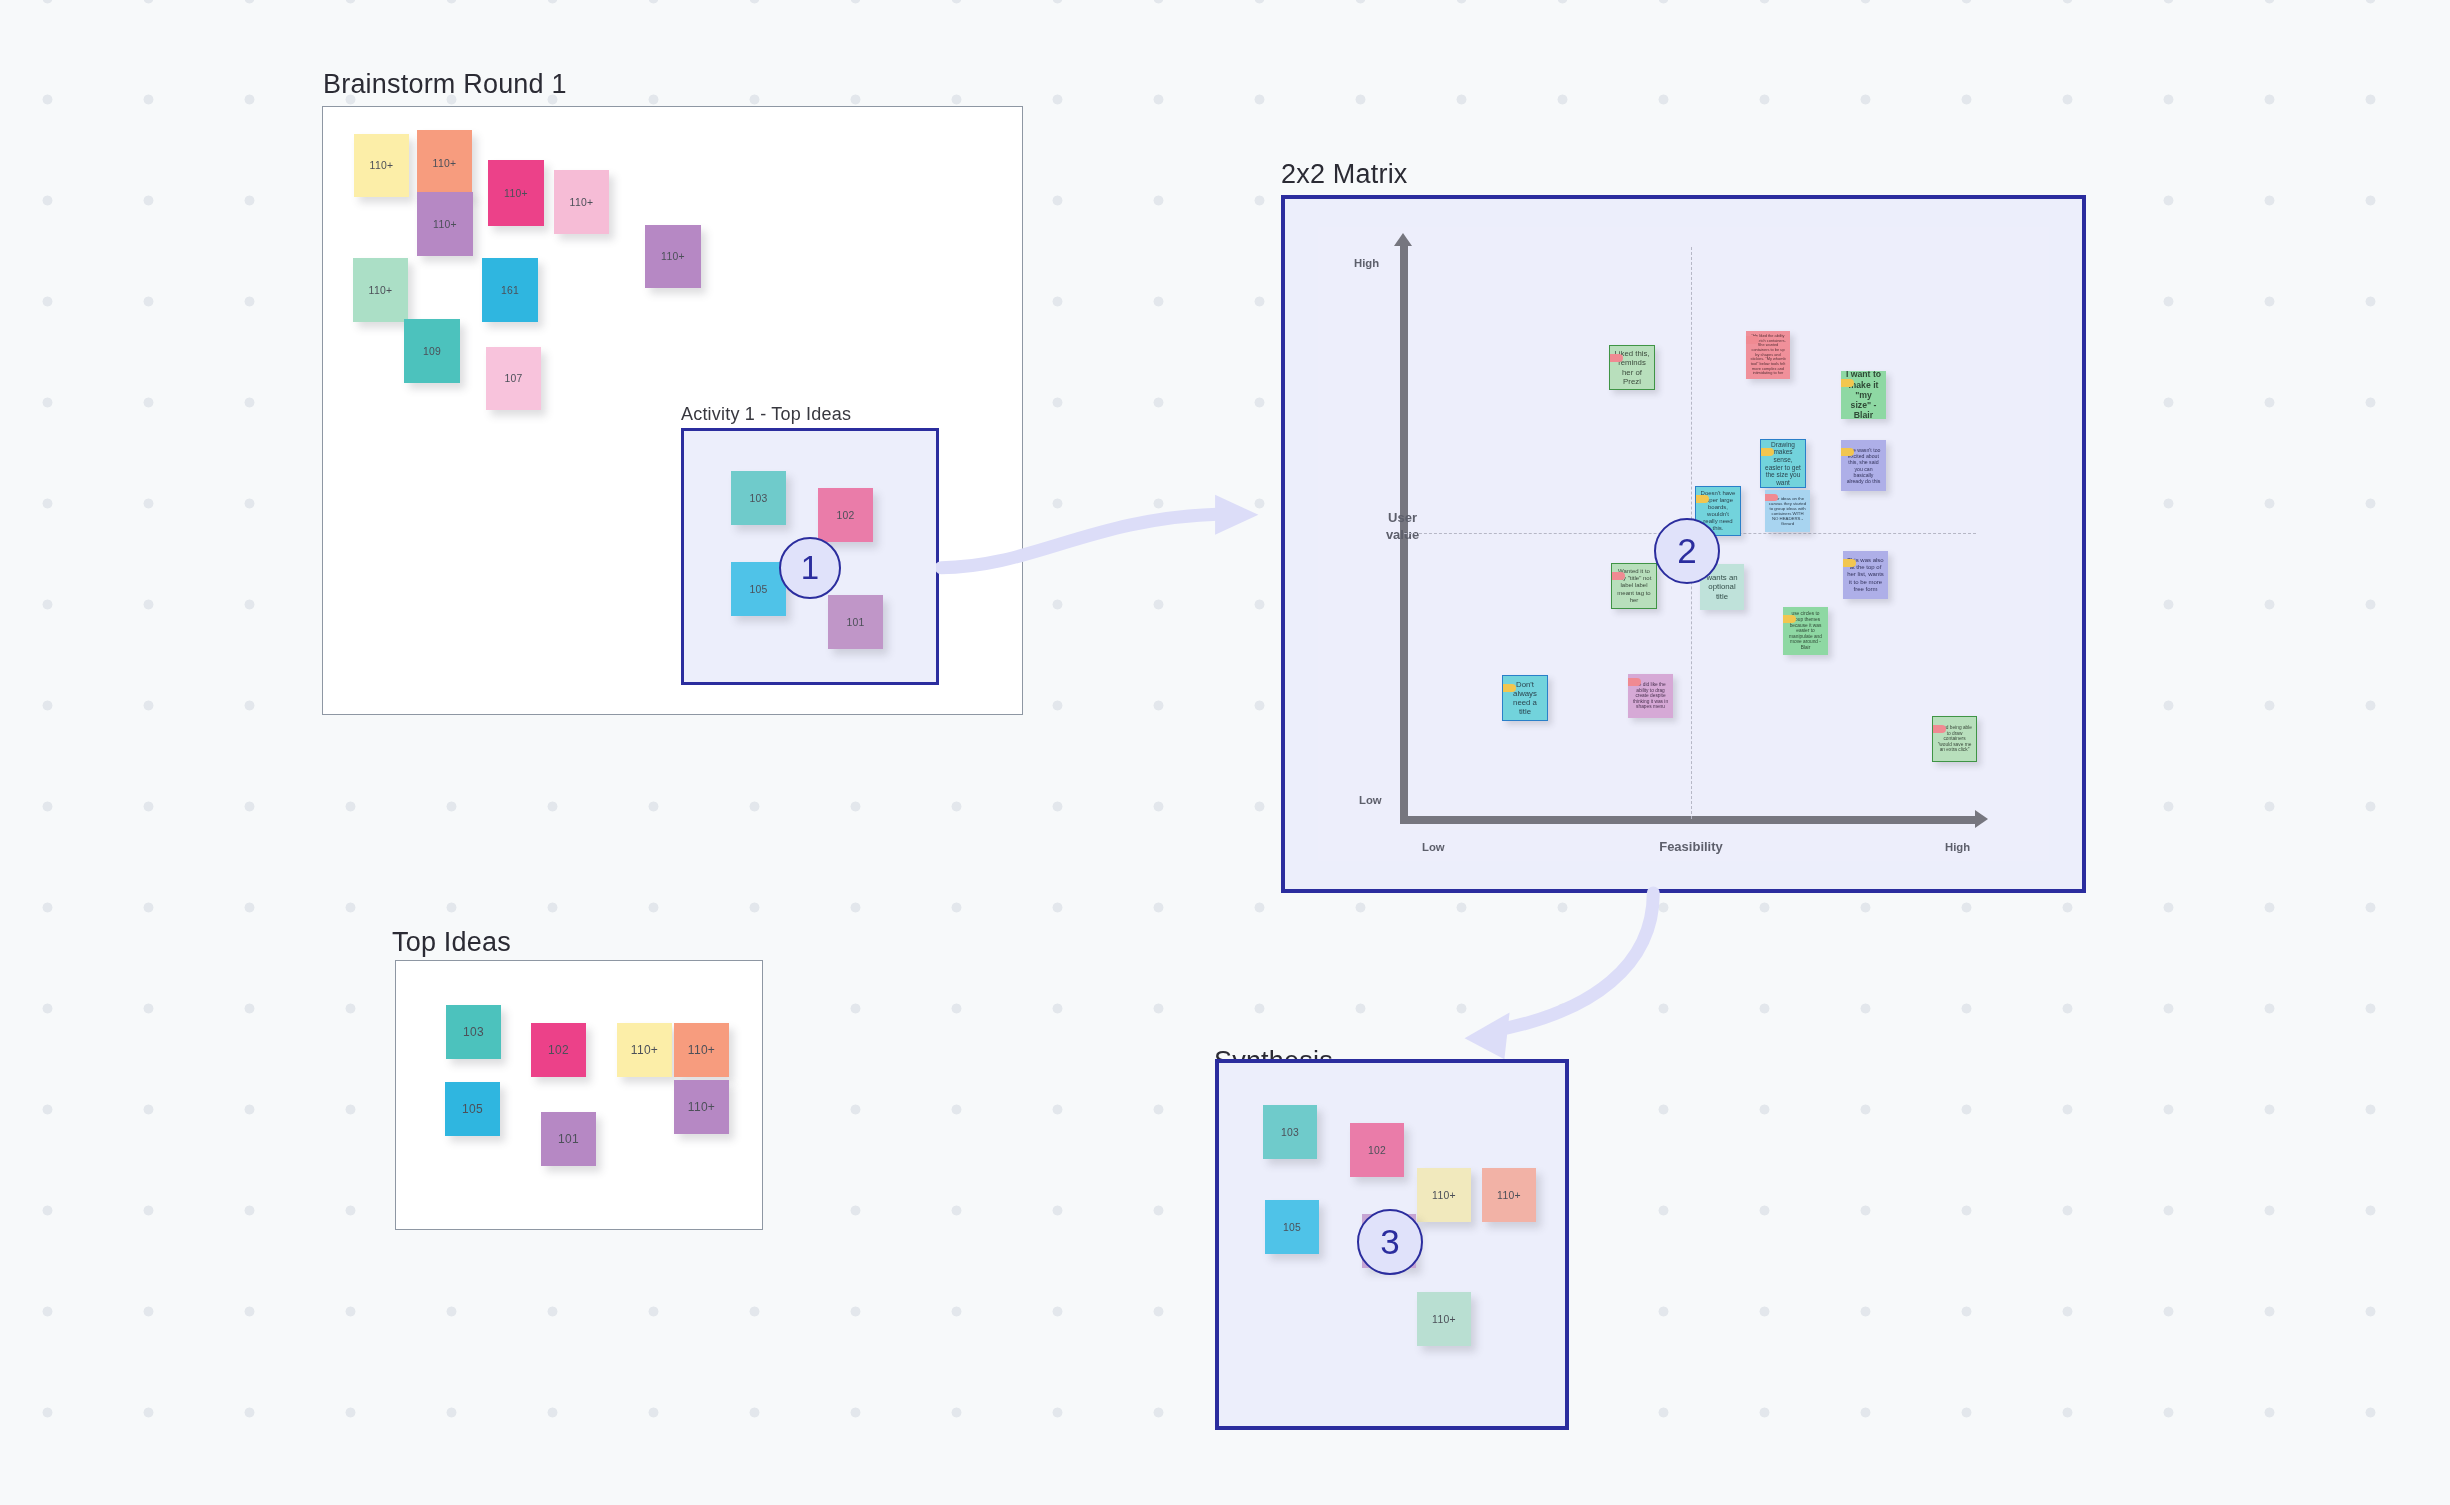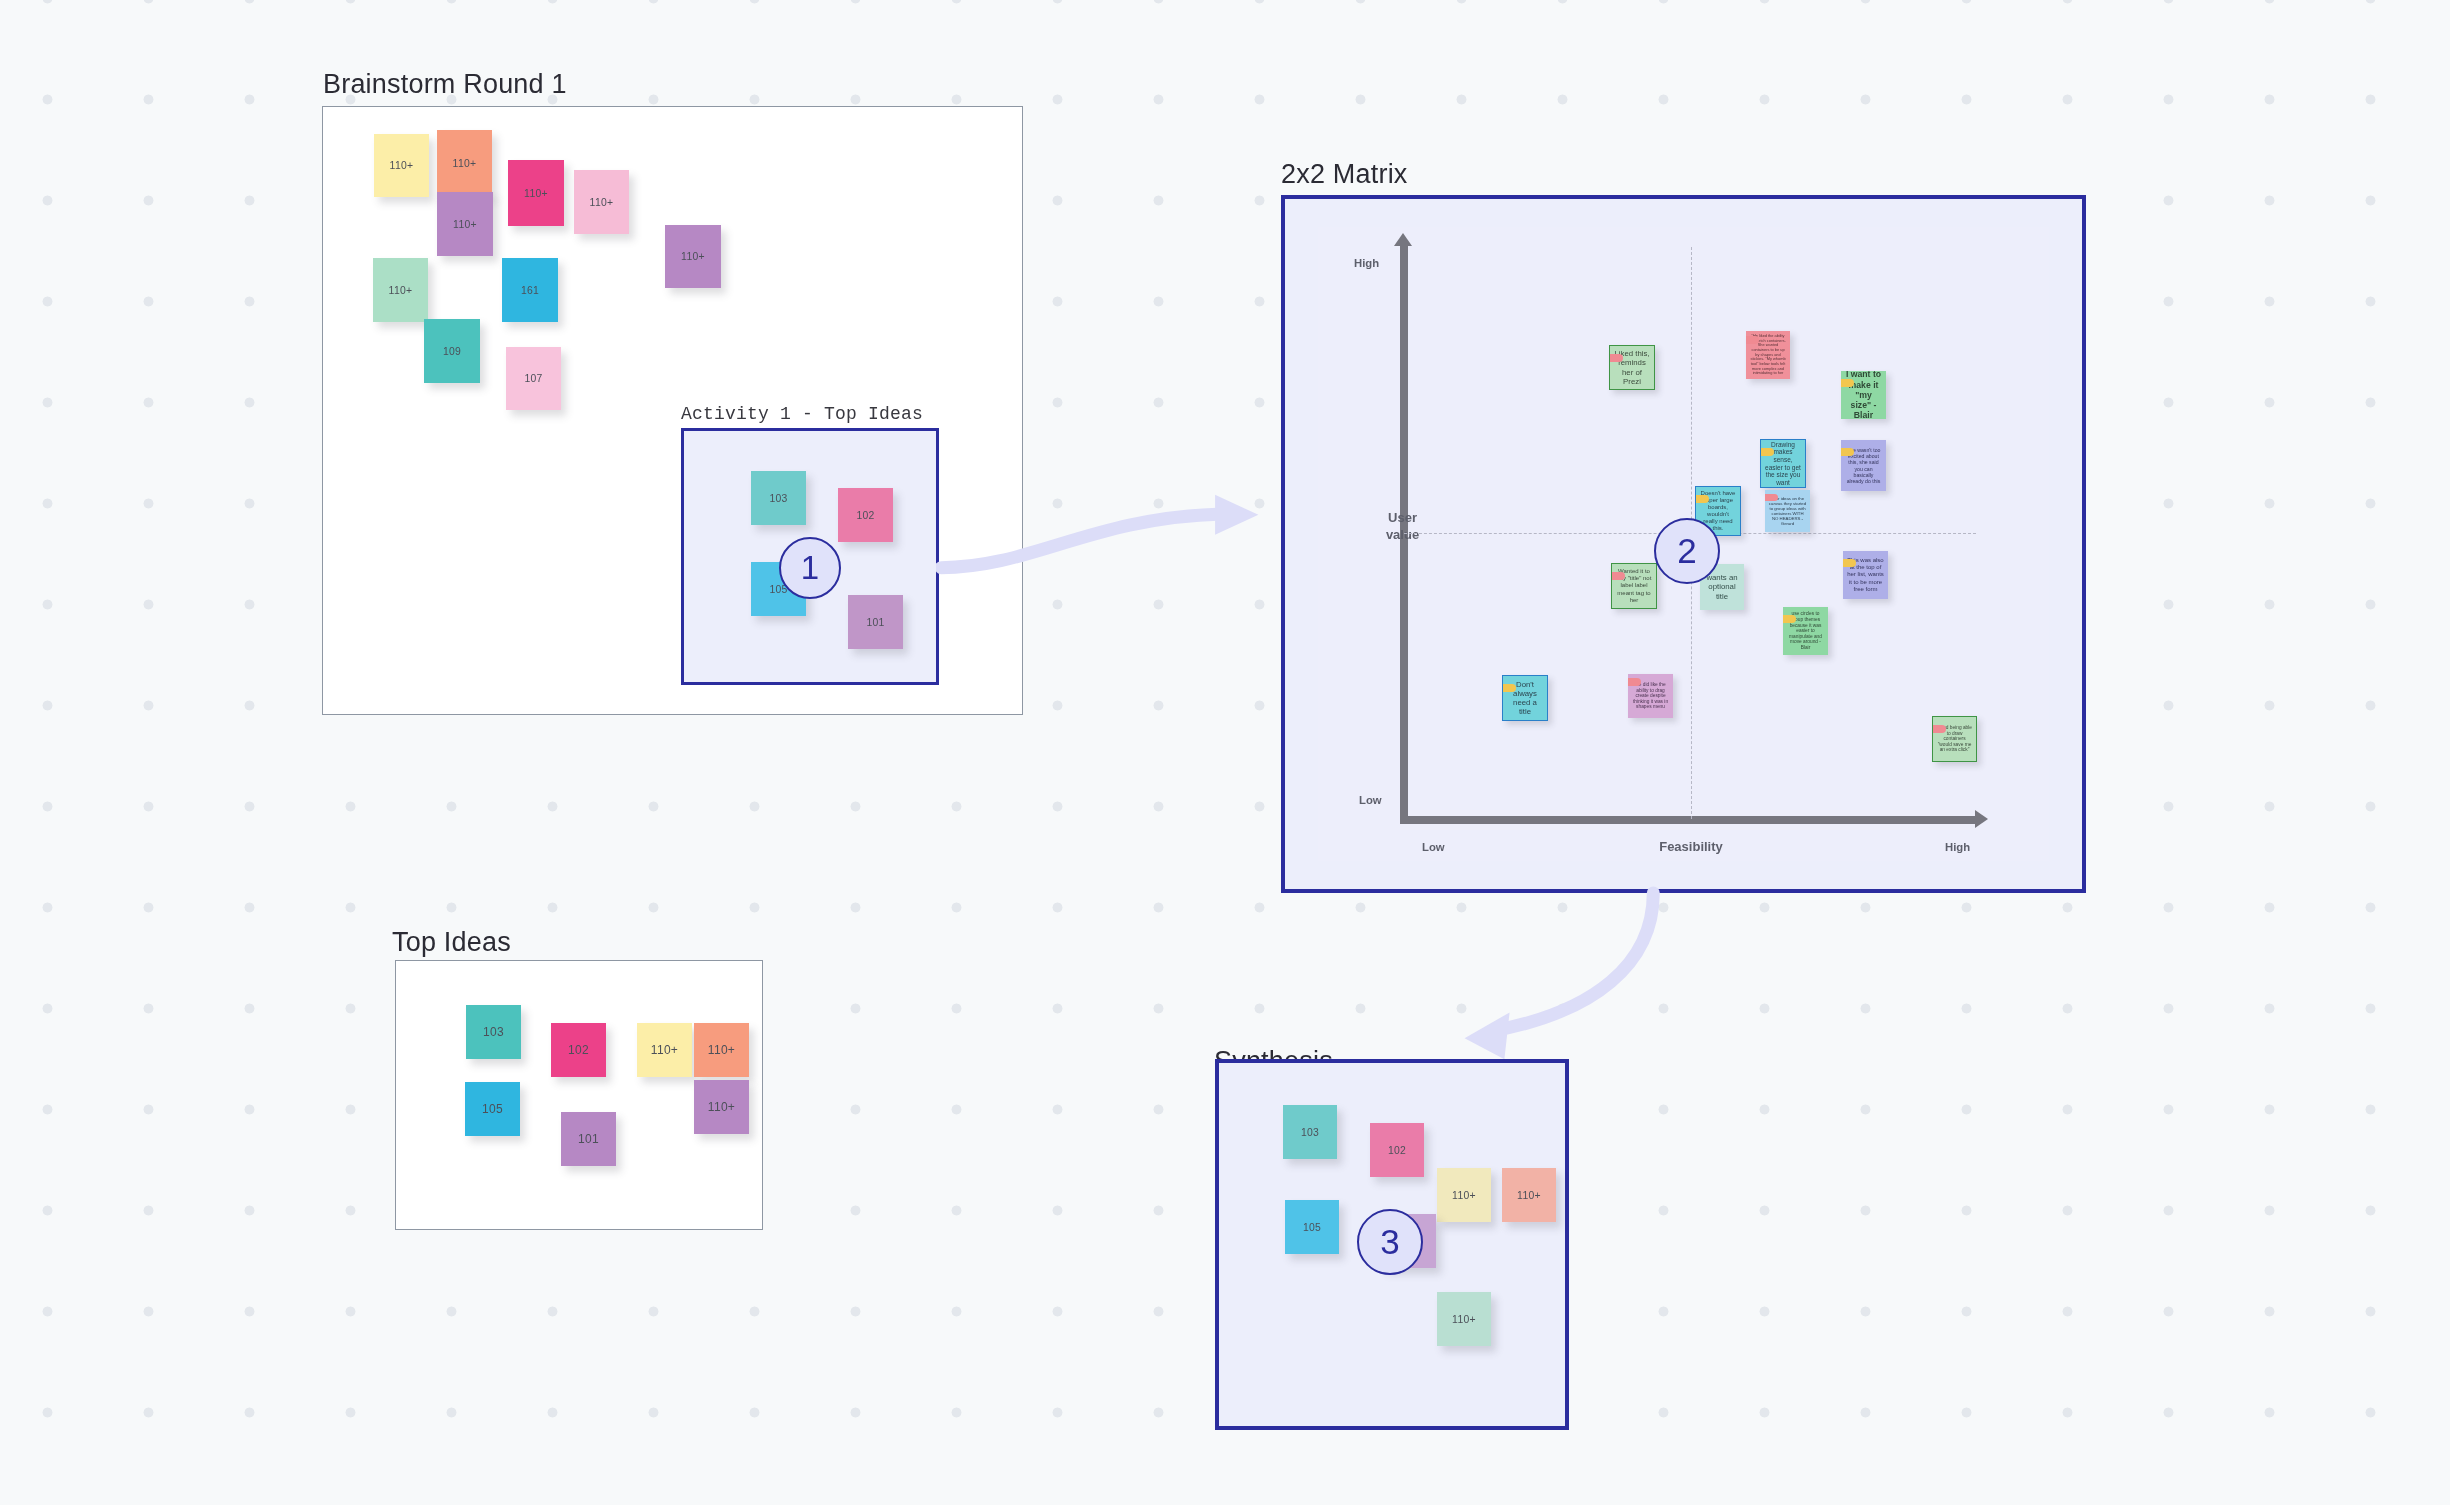--- a/index.html
+++ b/index.html
@@ -19,21 +19,21 @@
   }
 
   
   .frame-title {
     position: absolute;
     font-size: 27px;
     color: #2b2b34;
     letter-spacing: 0.2px;
     white-space: nowrap;
   }
-  .frame-title.small { font-size: 18px; color: #38383f; font-family: Liberation Mono, monospace; }
+  .frame-title.small { font-size: 18px; color: #38383f; }
 
   
   .frame {
     position: absolute;
     background: #ffffff;
     border: 1.7px solid #8e97a3;
   }
   .frame.lavender {
     background: #eceefb;
     border: 4.3px solid #2b2d9e;
@@ -50,21 +50,20 @@
   
   .note {
     position: absolute;
     display: flex;
     align-items: center;
     justify-content: center;
     font-size: 10.4px;
     color: #4c5059;
     box-shadow: 5.2px 6px 7.8px rgba(60,60,70,.17);
     letter-spacing: 0.3px;
-    margin-left: 20px;
   }
   .note.big  { font-size: 12px; }
 
   
   .tnote {
     position: absolute;
     display: flex;
     align-items: center;
     justify-content: center;
     text-align: center;

